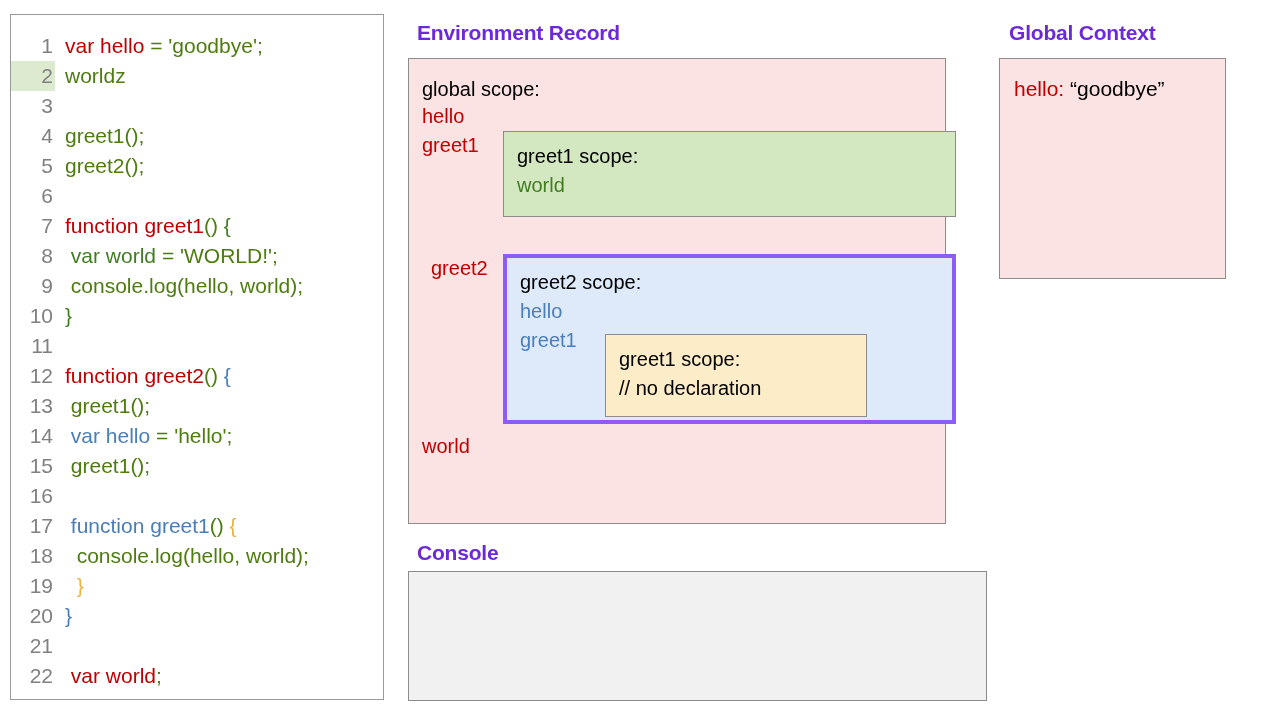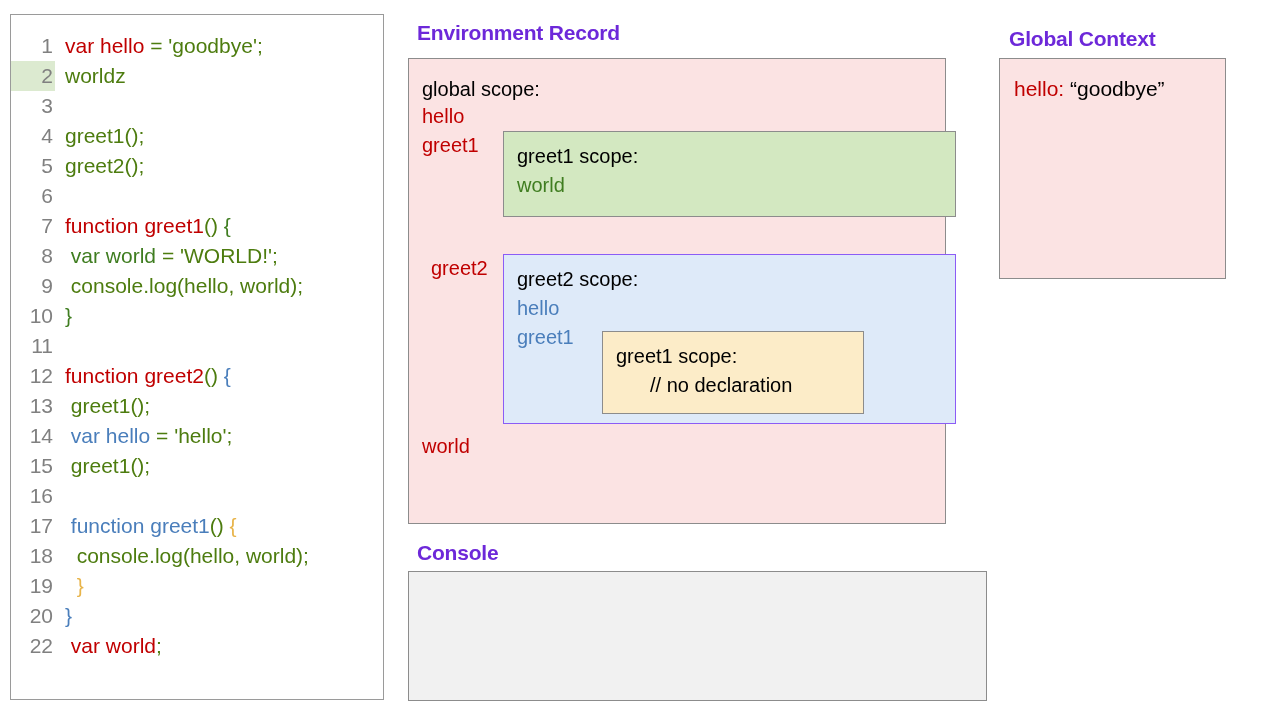--- a/index.html
+++ b/index.html
@@ -108,36 +108,36 @@
     border: 1px solid #8c8c8c;
     box-sizing: border-box;
   }
   #greet2-scope-box {
     position: absolute;
     left: 94px;
     top: 195px;
     width: 453px;
     height: 170px;
     background: #deeaf9;
-    border: 1px solid #8b5cf6;
+    border: 4px solid #8b5cf6;
     box-sizing: border-box;
   }
   #greet1-inner-scope-box {
     position: absolute;
     left: 98px;
     top: 76px;
     width: 262px;
     height: 83px;
     background: #fcecc8;
     border: 1px solid #8c8c8c;
     box-sizing: border-box;
   }
 
   
-  #global-heading { left: 1009px; top: 27px; }
+  #global-heading { left: 1009px; top: 21px; }
   #global-context-box {
     position: absolute;
     left: 999px;
     top: 58px;
     width: 227px;
     height: 221px;
     background: #fbe3e3;
     border: 1px solid #8c8c8c;
     box-sizing: border-box;
   }
@@ -190,20 +190,21 @@
       <div class="code-line"><span class="ln">11</span><span class="code-text"><span class="tok-black"></span></span></div>
       <div class="code-line"><span class="ln">12</span><span class="code-text"><span class="tok-red">function greet2</span><span class="tok-black">()</span><span class="tok-blue"> {</span></span></div>
       <div class="code-line"><span class="ln">13</span><span class="code-text"><span class="tok-black"> greet1();</span></span></div>
       <div class="code-line"><span class="ln">14</span><span class="code-text"><span class="tok-black"> </span><span class="tok-blue">var hello</span><span class="tok-black"> = 'hello';</span></span></div>
       <div class="code-line"><span class="ln">15</span><span class="code-text"><span class="tok-black"> greet1();</span></span></div>
       <div class="code-line"><span class="ln">16</span><span class="code-text"><span class="tok-black"></span></span></div>
       <div class="code-line"><span class="ln">17</span><span class="code-text"><span class="tok-black"> </span><span class="tok-blue">function greet1</span><span class="tok-black">() </span><span class="tok-yellow">{</span></span></div>
       <div class="code-line"><span class="ln">18</span><span class="code-text"><span class="tok-black">  console.log(hello, world);</span></span></div>
       <div class="code-line"><span class="ln">19</span><span class="code-text"><span class="tok-black">  </span><span class="tok-yellow">}</span></span></div>
       <div class="code-line"><span class="ln">20</span><span class="code-text"><span class="tok-blue">}</span></span></div>
+      <div class="code-line"><span class="ln">21</span><span class="code-text"><span class="tok-black"></span></span></div>
       <div class="code-line"><span class="ln">22</span><span class="code-text"><span class="tok-black"> </span><span class="tok-red">var world</span><span class="tok-black">;</span></span></div>
     </div>
 </div>
 
 <div class="panel-heading" id="env-heading">Environment Record</div>
 
 <div id="env-record-box">
 
   <span class="scope-text c-black" style="left:13px; top:16px;">global scope:</span>
 
@@ -220,21 +221,21 @@
     <span class="scope-text c-green" style="left:13px; top:39px;">world</span>
   </div>
 
   <div id="greet2-scope-box">
     <span class="scope-text c-black" style="left:13px; top:10px;">greet2 scope:</span>
     <span class="scope-text c-blue" style="left:13px; top:39px;">hello</span>
     <span class="scope-text c-blue" style="left:13px; top:68px;">greet1</span>
 
     <div id="greet1-inner-scope-box">
       <span class="scope-text c-black" style="left:13px; top:10px;">greet1 scope:</span>
-      <span class="scope-text c-black" style="left:13px; top:39px;margin-left:34px;">// no declaration</span>
+      <span class="scope-text c-black" style="left:13px; top:39px;">// no declaration</span>
     </div>
   </div>
 </div>
 
 <div class="panel-heading" id="global-heading">Global Context</div>
 
 <div id="global-context-box">
   <div id="global-binding">
     <span class="c-red">hello:</span><span class="c-black">&nbsp;</span><span class="c-black">“goodbye”</span>
   </div>

